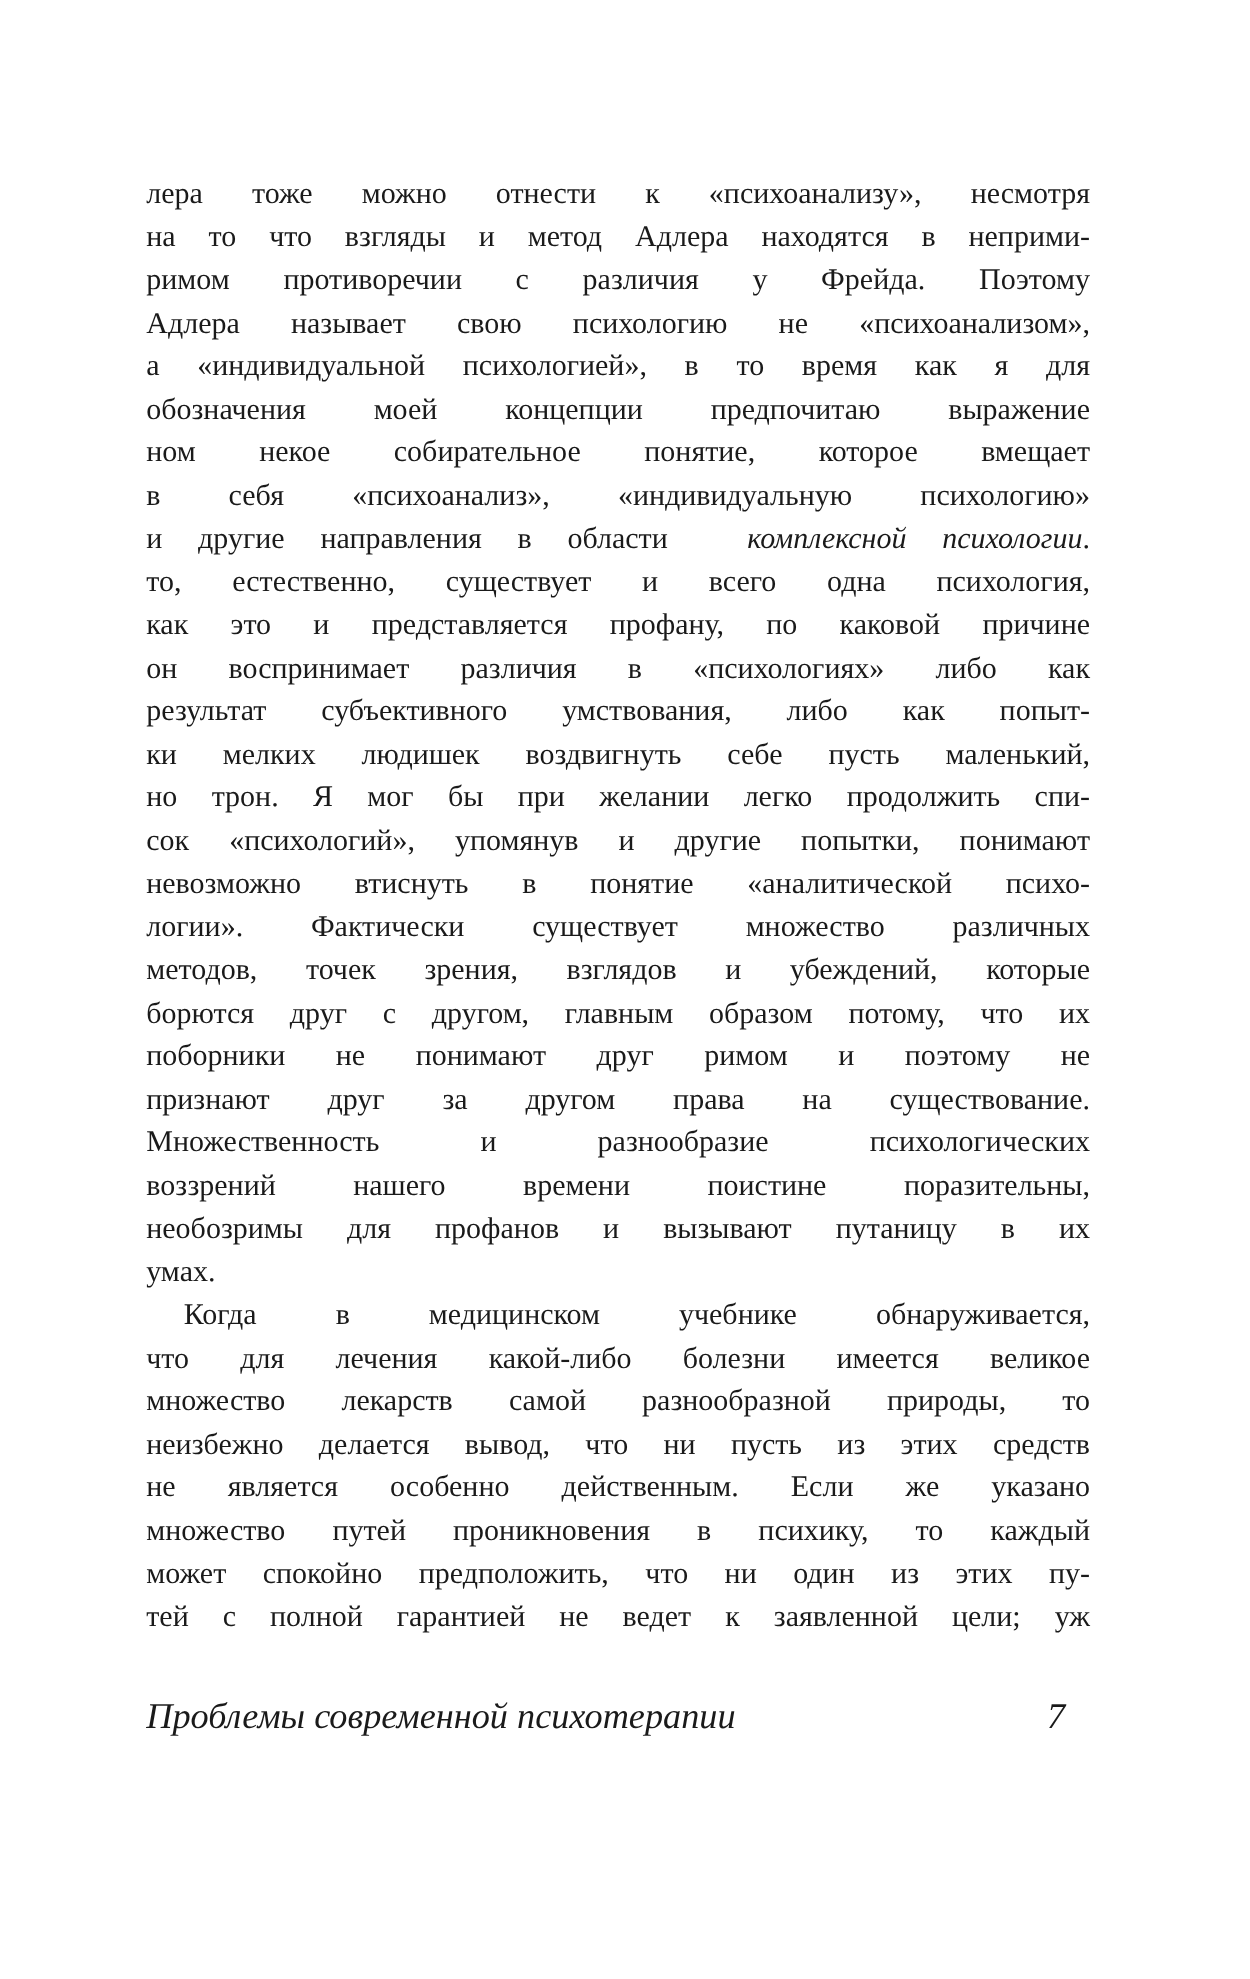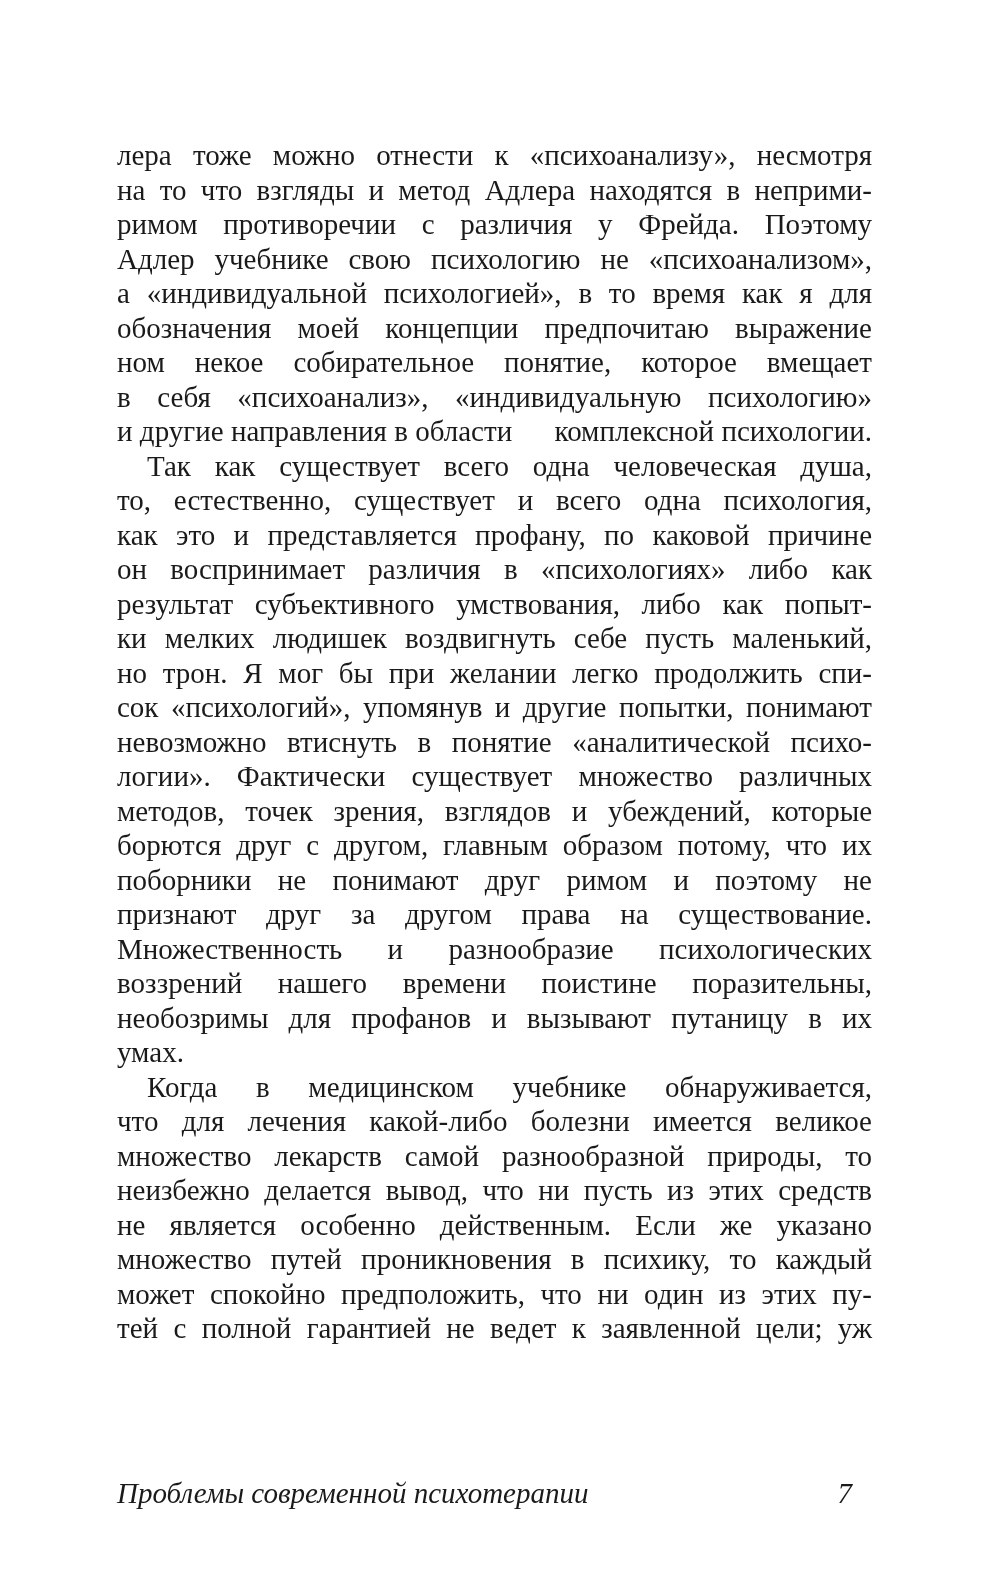--- a/index.html
+++ b/index.html
@@ -24,39 +24,40 @@
     position: absolute;
     left: 117px;
     top: 138px;
     width: 755px;
   }
   .paragraph {
     margin: 0;
     padding: 0;
   }
   .line {
-    font-size: 29px;
+    font-size: 24px;
     line-height: 34.5px;
     text-align: justify;
     text-align-last: justify;
     color: #1a1a1a;
   }
   .line.indent {
     text-indent: 30px;
   }
   .line.end {
     text-align-last: left;
   }
   .it {
+    font-style: italic;
     margin-left: 35px;
   }
   .footer {
     position: absolute;
     left: 117px;
-    top: 1476px;
+    top: 1356px;
     width: 755px;
     display: flex;
     justify-content: space-between;
     align-items: baseline;
     font-size: 29px;
     line-height: 34.5px;
   }
   .footer-title {
     font-style: italic;
   }
@@ -69,30 +70,29 @@
 <body>
 
 <div class="page">
 
   <main class="text-block">
 
     <section class="paragraph">
       <div class="line">лера тоже можно отнести к «психоанализу», несмотря</div>
       <div class="line">на то что взгляды и метод Адлера находятся в неприми-</div>
       <div class="line">римом противоречии с различия у Фрейда. Поэтому</div>
-      <div class="line">Адлер учебнике свою психологию не «психоанализом»,</div>
+      <div class="line">Адлера называет свою психологию не «психоанализом»,</div>
       <div class="line">а «индивидуальной психологией», в то время как я для</div>
       <div class="line">обозначения моей концепции предпочитаю выражение</div>
       <div class="line">ном некое собирательное понятие, которое вмещает</div>
       <div class="line">в себя «психоанализ», «индивидуальную психологию»</div>
       <div class="line"><span>и другие направления в области </span><span class="it">комплексной психологии</span><span>.</span></div>
     </section>
 
     <section class="paragraph">
-      <div class="line indent">Так как существует всего одна человеческая душа,</div>
       <div class="line">то, естественно, существует и всего одна психология,</div>
       <div class="line">как это и представляется профану, по каковой причине</div>
       <div class="line">он воспринимает различия в «психологиях» либо как</div>
       <div class="line">результат субъективного умствования, либо как попыт-</div>
       <div class="line">ки мелких людишек воздвигнуть себе пусть маленький,</div>
       <div class="line">но трон. Я мог бы при желании легко продолжить спи-</div>
       <div class="line">сок «психологий», упомянув и другие попытки, понимают</div>
       <div class="line">невозможно втиснуть в понятие «аналитической психо-</div>
       <div class="line">логии». Фактически существует множество различных</div>
       <div class="line">методов, точек зрения, взглядов и убеждений, которые</div>

